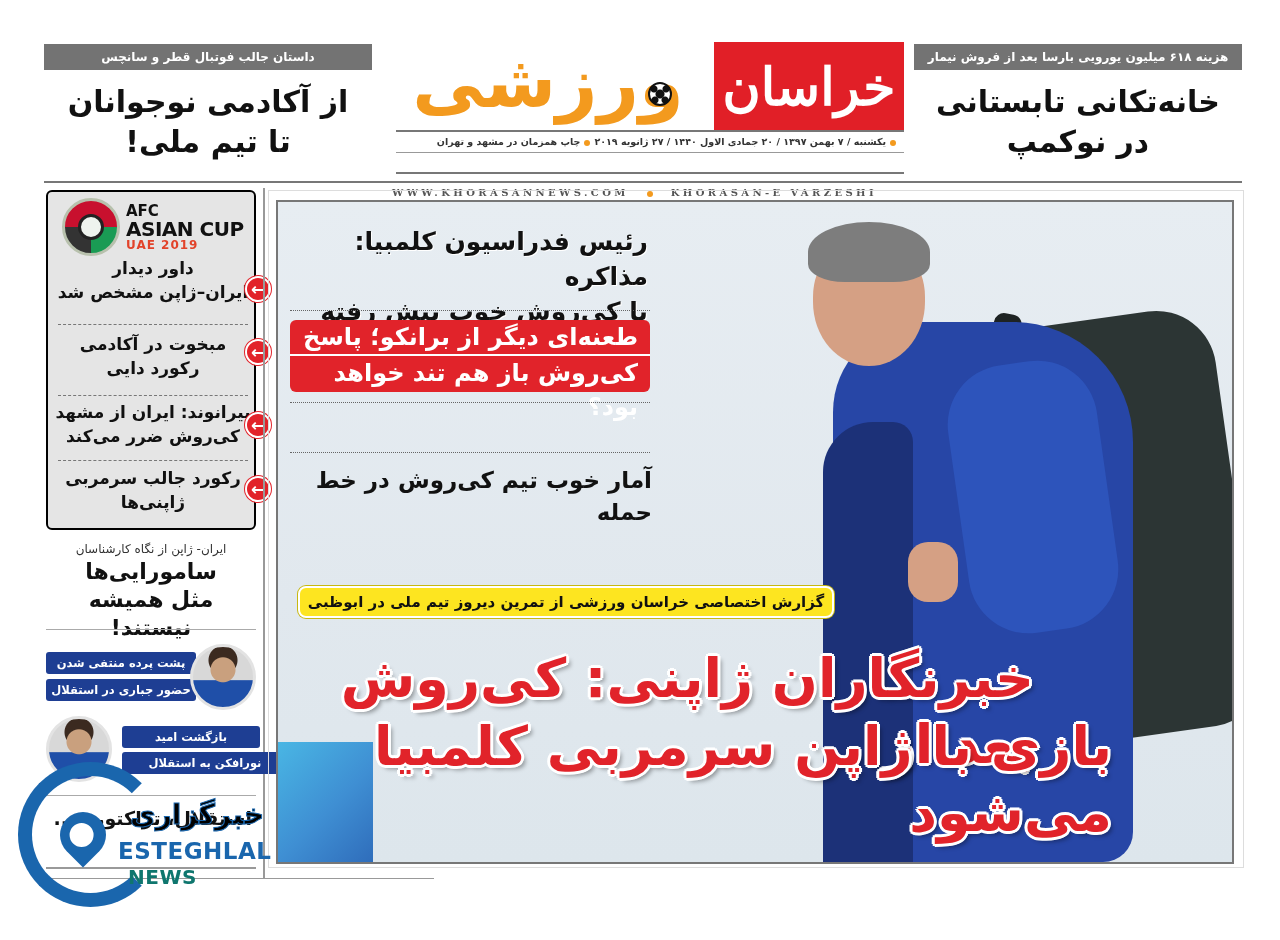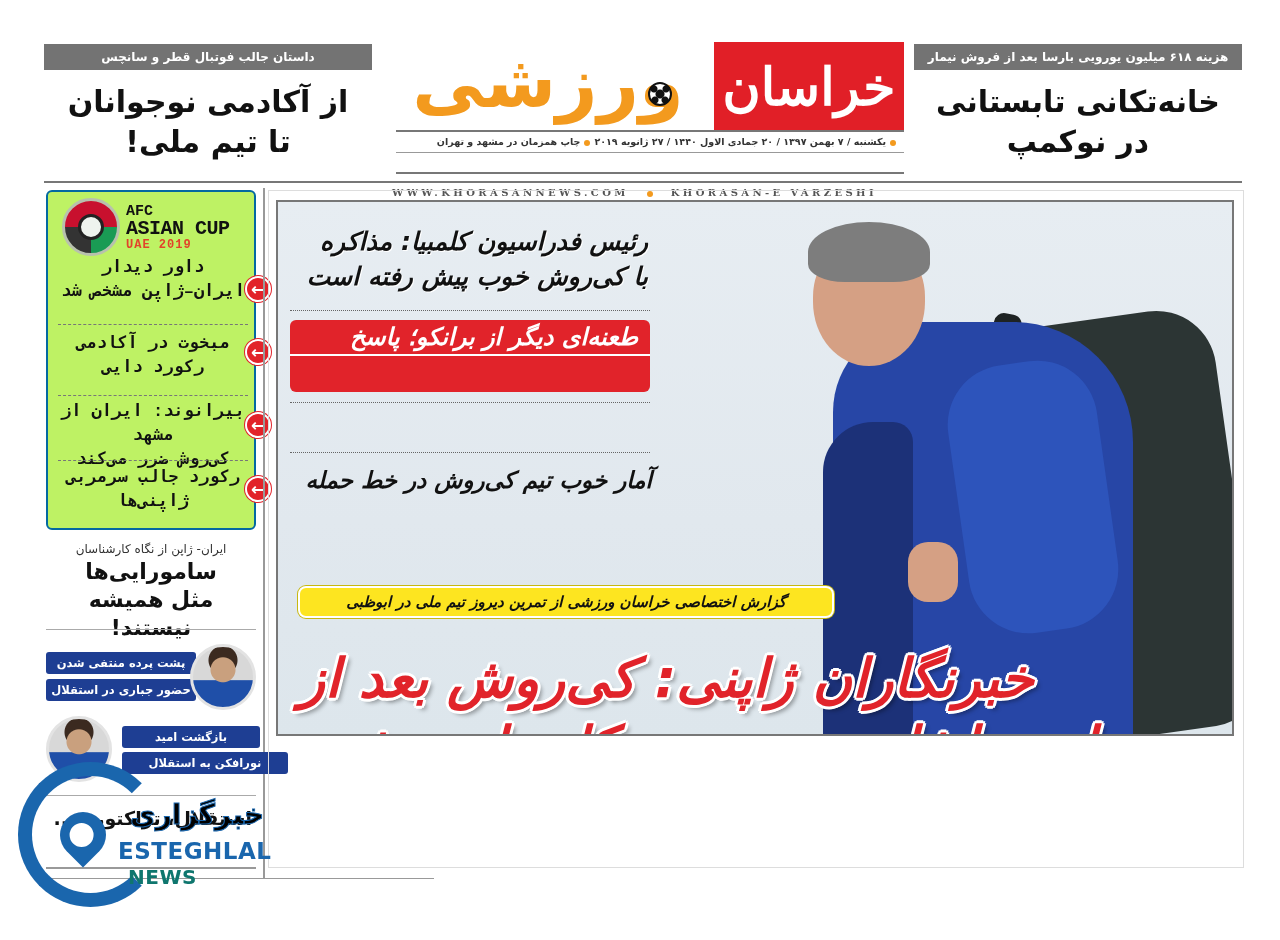--- a/index.html
+++ b/index.html
@@ -35,21 +35,21 @@
                       radial-gradient(circle at 75% 80%, #111 0 3px, transparent 4px);
   }
   .dateline { font-size: 9.5px; color: #333; direction: rtl; white-space: nowrap; font-weight: bold; }
   .dot-orange { display: inline-block; width: 6px; height: 6px; border-radius: 50%; background: #f39a1e; vertical-align: middle; margin: 0 4px; }
   .urlline { font-family: "DejaVu Serif", serif; font-size: 10px; font-weight: bold; letter-spacing: 3.4px; color: #555; white-space: nowrap; }
   .rule { background: #777; height: 2px; }
   .rule-thin { background: #999; height: 1px; }
 
   
   .yellow-box {
-    background: #bef264; border: 2px solid #0369a1; border-radius: 6px; font-family: Liberation Mono, monospace;
+    background: #e5e5e5; border: 2px solid #000000; border-radius: 6px;
   }
   .afc-logo {
     width: 58px; height: 58px; border-radius: 50%;
     background: conic-gradient(#c8102e 0 25%, #1a9b54 0 50%, #333 0 75%, #c8102e 0);
     border: 3px solid #b8c1ad;
   }
   .afc-inner { width: 26px; height: 26px; border-radius: 50%; background: #eef3ee; border: 3px solid #222; }
   .afc-text1 { font-weight: bold; font-size: 15px; line-height: 15px; color: #111; }
   .afc-text2 { font-weight: bold; font-size: 20px; line-height: 20px; color: #111; letter-spacing: -0.5px; }
   .afc-text3 { font-weight: bold; font-size: 12px; line-height: 12px; color: #e2432a; letter-spacing: 1px; }
@@ -218,21 +218,21 @@
   <div class="abs avatar" style="left:2px; top:0; width:66px; height:66px;"></div>
   <div class="abs blue-tag" style="left:78px; top:10px; width:138px;">بازگشت امید</div>
   <div class="abs blue-tag" style="left:78px; top:36px; width:166px;">نورافکن به استقلال</div>
 </div>
 
 <div class="abs" style="left:46px; top:795px; width:210px; height:74px; border-top:1px solid #aaa; border-bottom:2px solid #999;">
   <div class="exp-title" style="font-size:19px; margin-top:8px; text-align:right; padding-right:4px;">استقلال، تراکتور و...</div>
 </div>
 
 <div class="abs" style="left:268px; top:190px; width:976px; height:678px; border:1px solid #ddd;"></div>
-<div class="abs photo-frame" style="left:276px; top:200px; width:958px; height:536px;font-style:italic;">
+<div class="abs photo-frame" style="left:276px; top:200px; width:958px; height:664px;">
 
   <div class="abs lower-blue" style="left:0; top:540px; width:95px; height:120px; clip-path: polygon(0 0, 100% 0, 100% 100%, 0 100%);"></div>
 
   <div class="abs backpack" style="left:660px; top:120px; width:300px; height:420px; transform: rotate(-8deg);"></div>
   <div class="abs strap" style="left:695px; top:110px; width:28px; height:260px; transform: rotate(10deg); border-radius:10px;"></div>
 
   <div class="abs jacket" style="left:555px; top:120px; width:300px; height:540px; border-radius:90px 120px 30px 30px;"></div>
   <div class="abs jacket-dark" style="left:545px; top:220px; width:90px; height:440px; border-radius:50px 20px 0 0;"></div>
   <div class="abs jacket" style="left:680px; top:160px; width:150px; height:270px; border-radius:60px; transform: rotate(-8deg); background:#2d54bb;"></div>
   <div class="abs face" style="left:630px; top:340px; width:50px; height:60px; border-radius:20px;"></div>
@@ -241,20 +241,21 @@
 
   <div class="abs" style="right:584px; top:22px; width:360px;">
     <div class="hl-main">رئیس فدراسیون کلمبیا: مذاکره</div>
     <div class="hl-main">با کی‌روش خوب پیش رفته است</div>
   </div>
   <div class="abs dotted" style="left:12px; top:108px; width:360px;"></div>
 
   <div class="abs red-box" style="left:12px; top:118px; width:360px; height:72px;">
     <div>طعنه‌ای دیگر از برانکو؛ پاسخ</div>
     <div style="border-top:2px solid #fff; margin:0 -12px;"></div>
+    <div style="line-height:34px;">کی‌روش باز هم تند خواهد بود؟</div>
   </div>
   <div class="abs dotted" style="left:12px; top:200px; width:360px;"></div>
 
   <div class="abs dotted" style="left:12px; top:250px; width:360px;"></div>
   <div class="abs hl-line" style="left:12px; top:262px; width:362px;">آمار خوب تیم کی‌روش در خط حمله</div>
 
   <div class="abs big-red" style="left:10px; top:444px; width:746px;">خبرنگاران ژاپنی: کی‌روش بعد از</div>
 
   <div class="abs yellow-pill" style="left:20px; top:384px; width:536px;">گزارش اختصاصی خراسان ورزشی از تمرین دیروز تیم ملی در ابوظبی</div>
   <div class="abs big-red" style="left:10px; top:512px; width:824px;">بازی با ژاپن سرمربی کلمبیا می‌شود</div>

